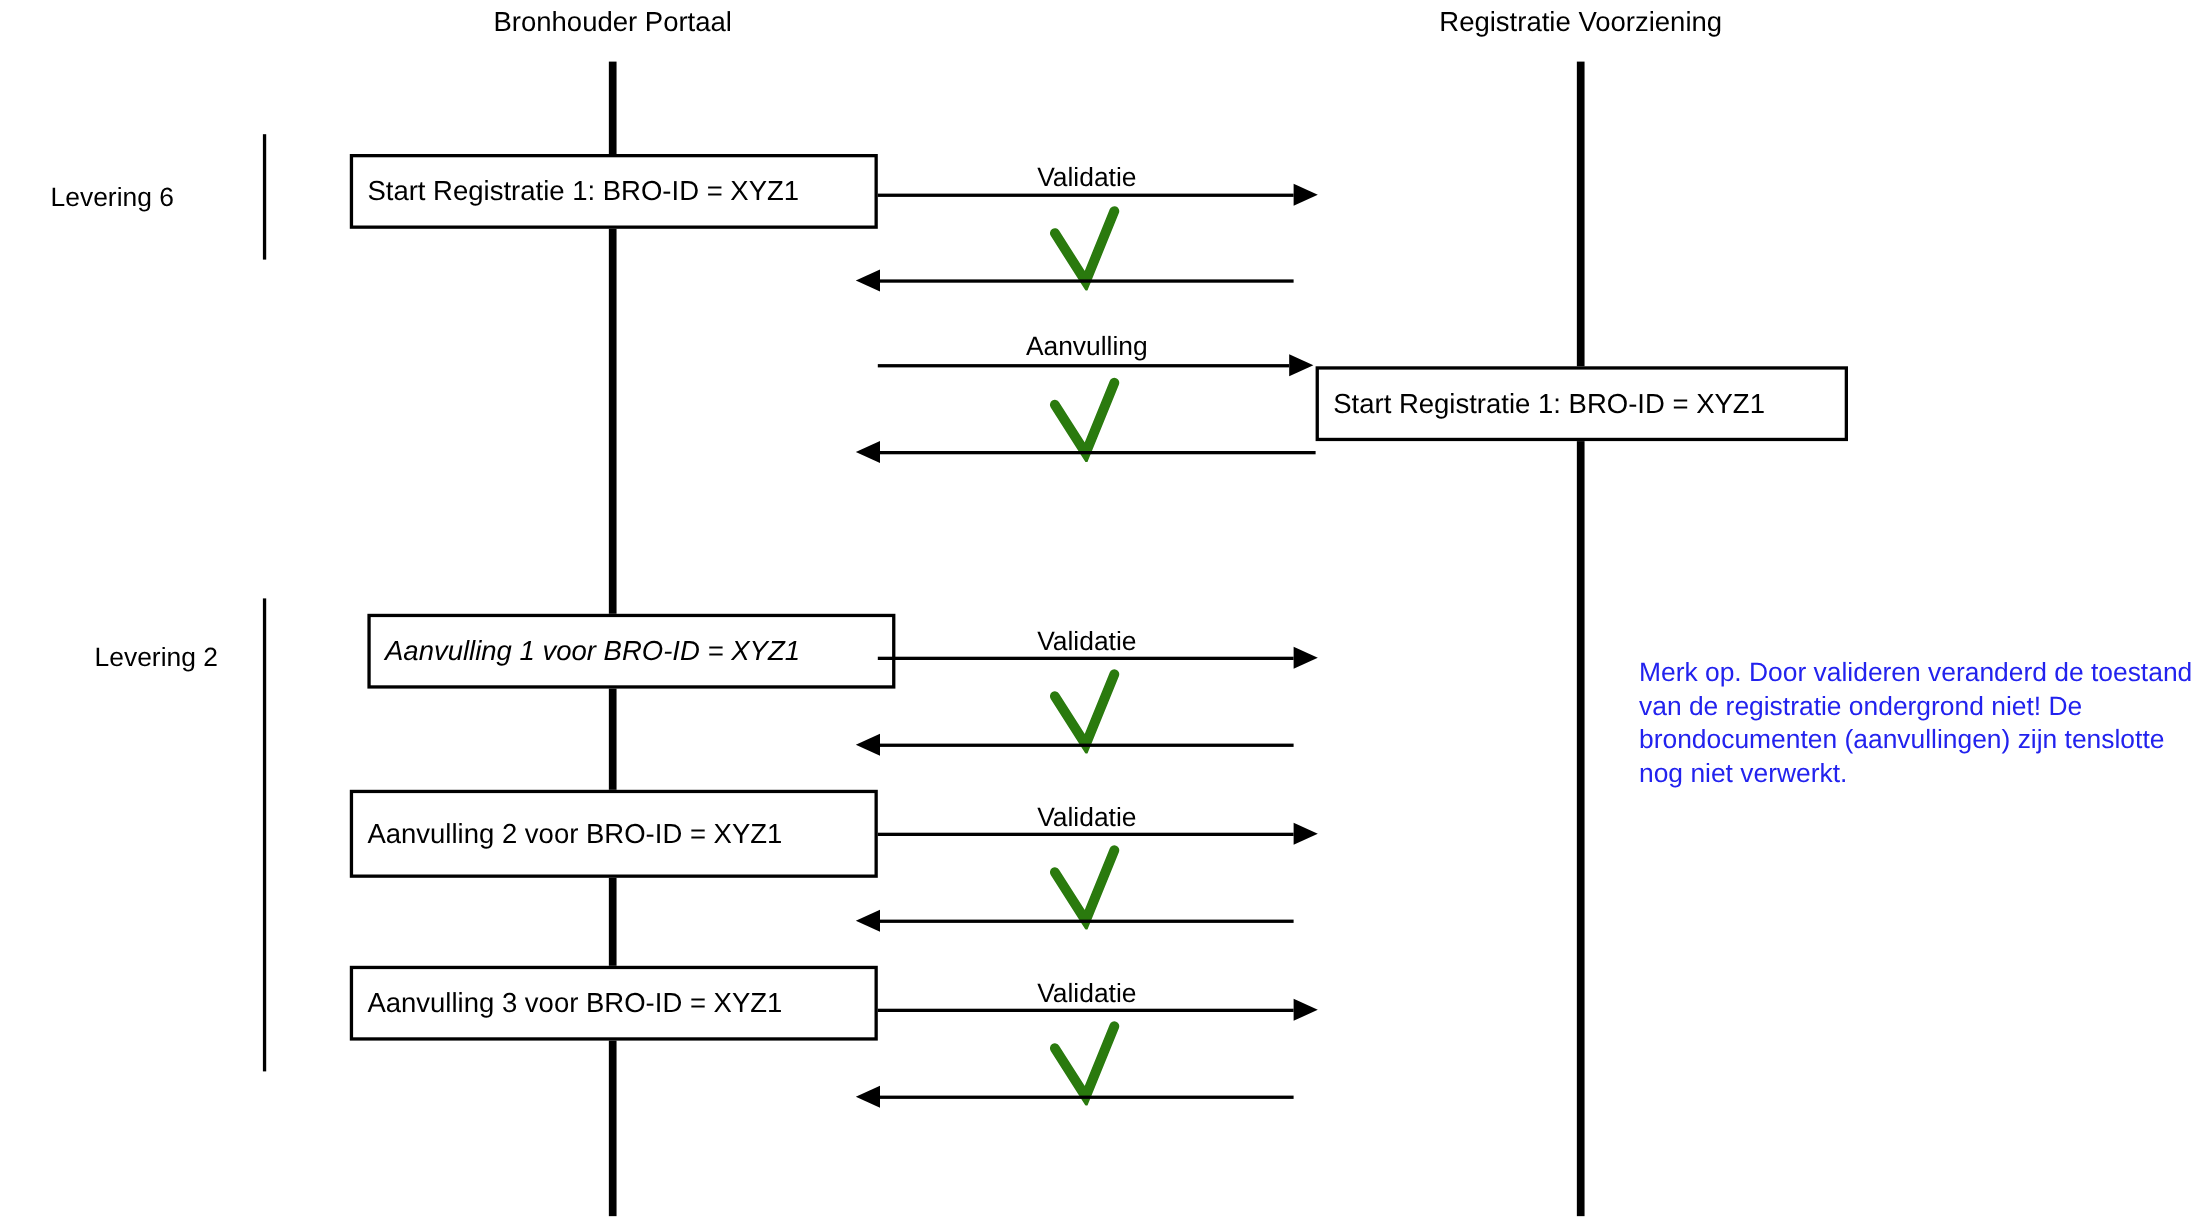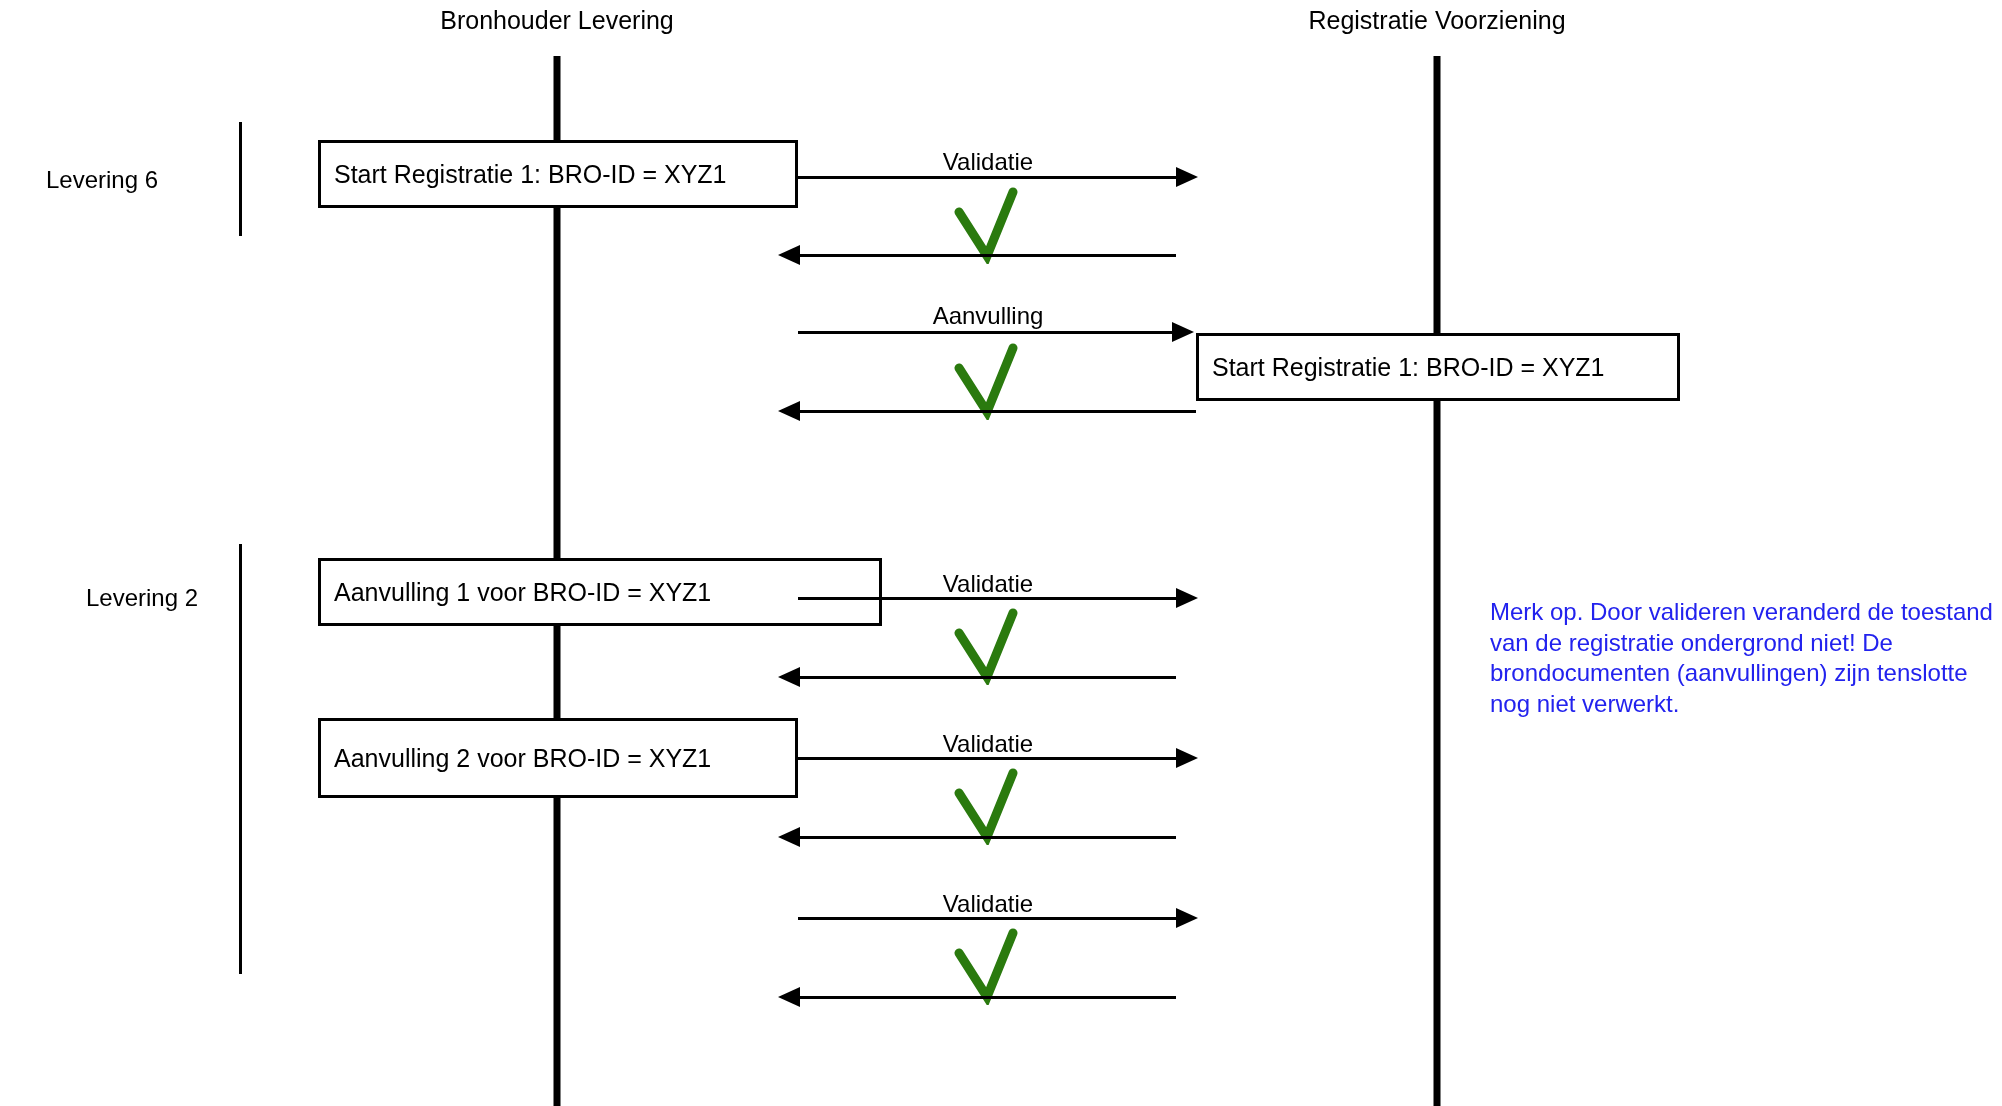--- a/index.html
+++ b/index.html
@@ -107,21 +107,21 @@
     line-height: 1.28;
     color: #2222EE;
     width: 520px;
   }
 </style>
 </head>
 <body>
 
 <div id="canvas">
 
-  <div class="lifeline-label" style="left:557px; top:6px;">Bronhouder Levering</div>
+  <div class="lifeline-label" style="left:557px; top:6px;">Bronhouder Portaal</div>
   <div class="lifeline-bar" style="left:557px; top:56px; height:1050px;"></div>
 
   <div class="lifeline-label" style="left:1437px; top:6px;">Registratie Voorziening</div>
   <div class="lifeline-bar" style="left:1437px; top:56px; height:1050px;"></div>
 
   <div class="group-bracket" style="left:239px; top:122px; height:114px;"></div>
   <div class="group-label" style="left:46px; top:180px;">Levering 6</div>
 
   <div class="msg-box" style="left:318px; top:140px; width:480px; height:68px;">
     <span class="msg-box-text">Start Registratie 1: BRO-ID = XYZ1</span>
@@ -153,21 +153,21 @@
       <path d="M6 26 L34 70 L60 6" fill="none" stroke="#2A7A0E" stroke-width="9" stroke-linecap="round" stroke-linejoin="miter"></path>
     </svg>
   </div>
 
   <div class="arrow-line" style="left:800px; top:410px; width:396px;"></div>
   <div class="arrow-head-left" style="left:778px; top:401px;"></div>
 
   <div class="group-bracket" style="left:239px; top:544px; height:430px;"></div>
   <div class="group-label" style="left:46px; top:598px;margin-left:40px;">Levering 2</div>
 
-  <div class="msg-box" style="left:318px; top:558px; width:564px; height:68px;">
+  <div class="msg-box" style="left:334px; top:558px; width:480px; height:68px;font-style:italic;">
     <span class="msg-box-text">Aanvulling 1 voor BRO-ID = XYZ1</span>
   </div>
 
   <div class="arrow-label" style="left:988px; top:570px;">Validatie</div>
   <div class="arrow-line" style="left:798px; top:597px; width:378px;"></div>
   <div class="arrow-head-right" style="left:1176px; top:588px;"></div>
 
   <div class="check-mark" style="left:988px; top:607px;">
     <svg width="70" height="78" viewBox="0 0 70 78" aria-hidden="true">
       <path d="M6 26 L34 70 L60 6" fill="none" stroke="#2A7A0E" stroke-width="9" stroke-linecap="round" stroke-linejoin="miter"></path>
@@ -187,20 +187,23 @@
 
   <div class="check-mark" style="left:988px; top:767px;">
     <svg width="70" height="78" viewBox="0 0 70 78" aria-hidden="true">
       <path d="M6 26 L34 70 L60 6" fill="none" stroke="#2A7A0E" stroke-width="9" stroke-linecap="round" stroke-linejoin="miter"></path>
     </svg>
   </div>
 
   <div class="arrow-line" style="left:800px; top:836px; width:376px;"></div>
   <div class="arrow-head-left" style="left:778px; top:827px;"></div>
 
+  <div class="msg-box" style="left:318px; top:878px; width:480px; height:68px;">
+    <span class="msg-box-text">Aanvulling 3 voor BRO-ID = XYZ1</span>
+  </div>
 
   <div class="arrow-label" style="left:988px; top:890px;">Validatie</div>
   <div class="arrow-line" style="left:798px; top:917px; width:378px;"></div>
   <div class="arrow-head-right" style="left:1176px; top:908px;"></div>
 
   <div class="check-mark" style="left:988px; top:927px;">
     <svg width="70" height="78" viewBox="0 0 70 78" aria-hidden="true">
       <path d="M6 26 L34 70 L60 6" fill="none" stroke="#2A7A0E" stroke-width="9" stroke-linecap="round" stroke-linejoin="miter"></path>
     </svg>
   </div>

